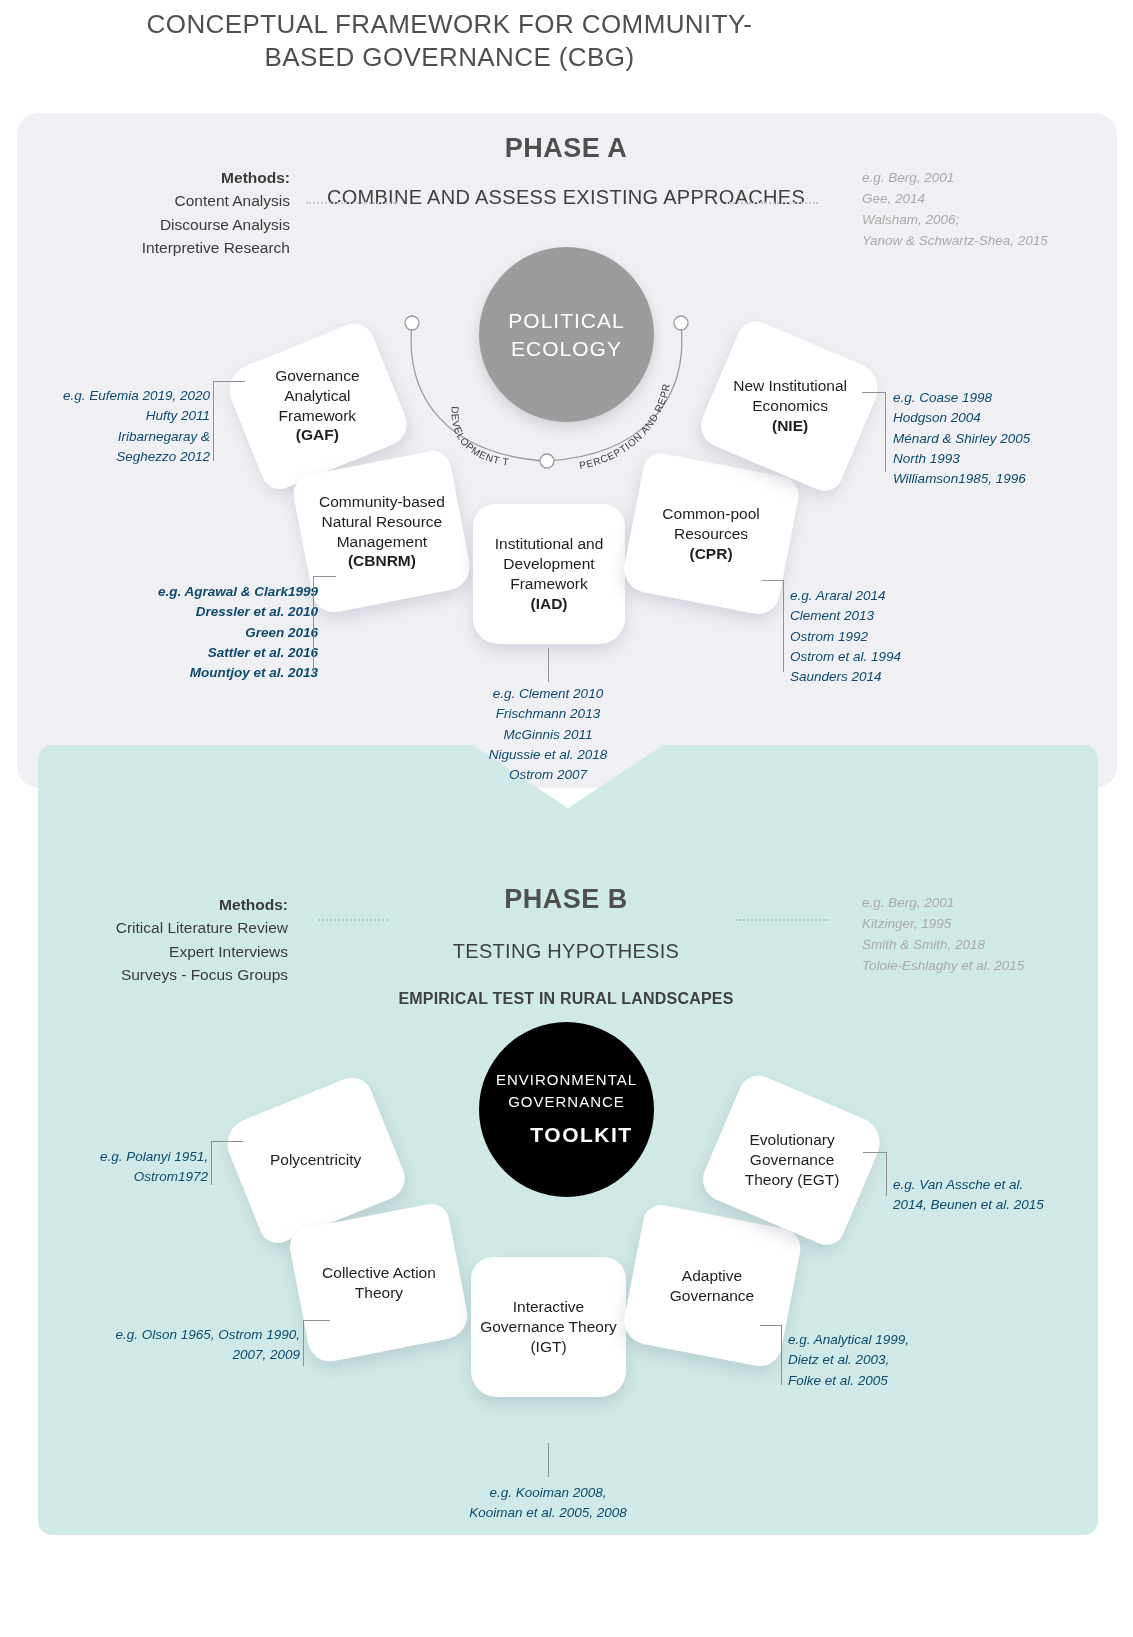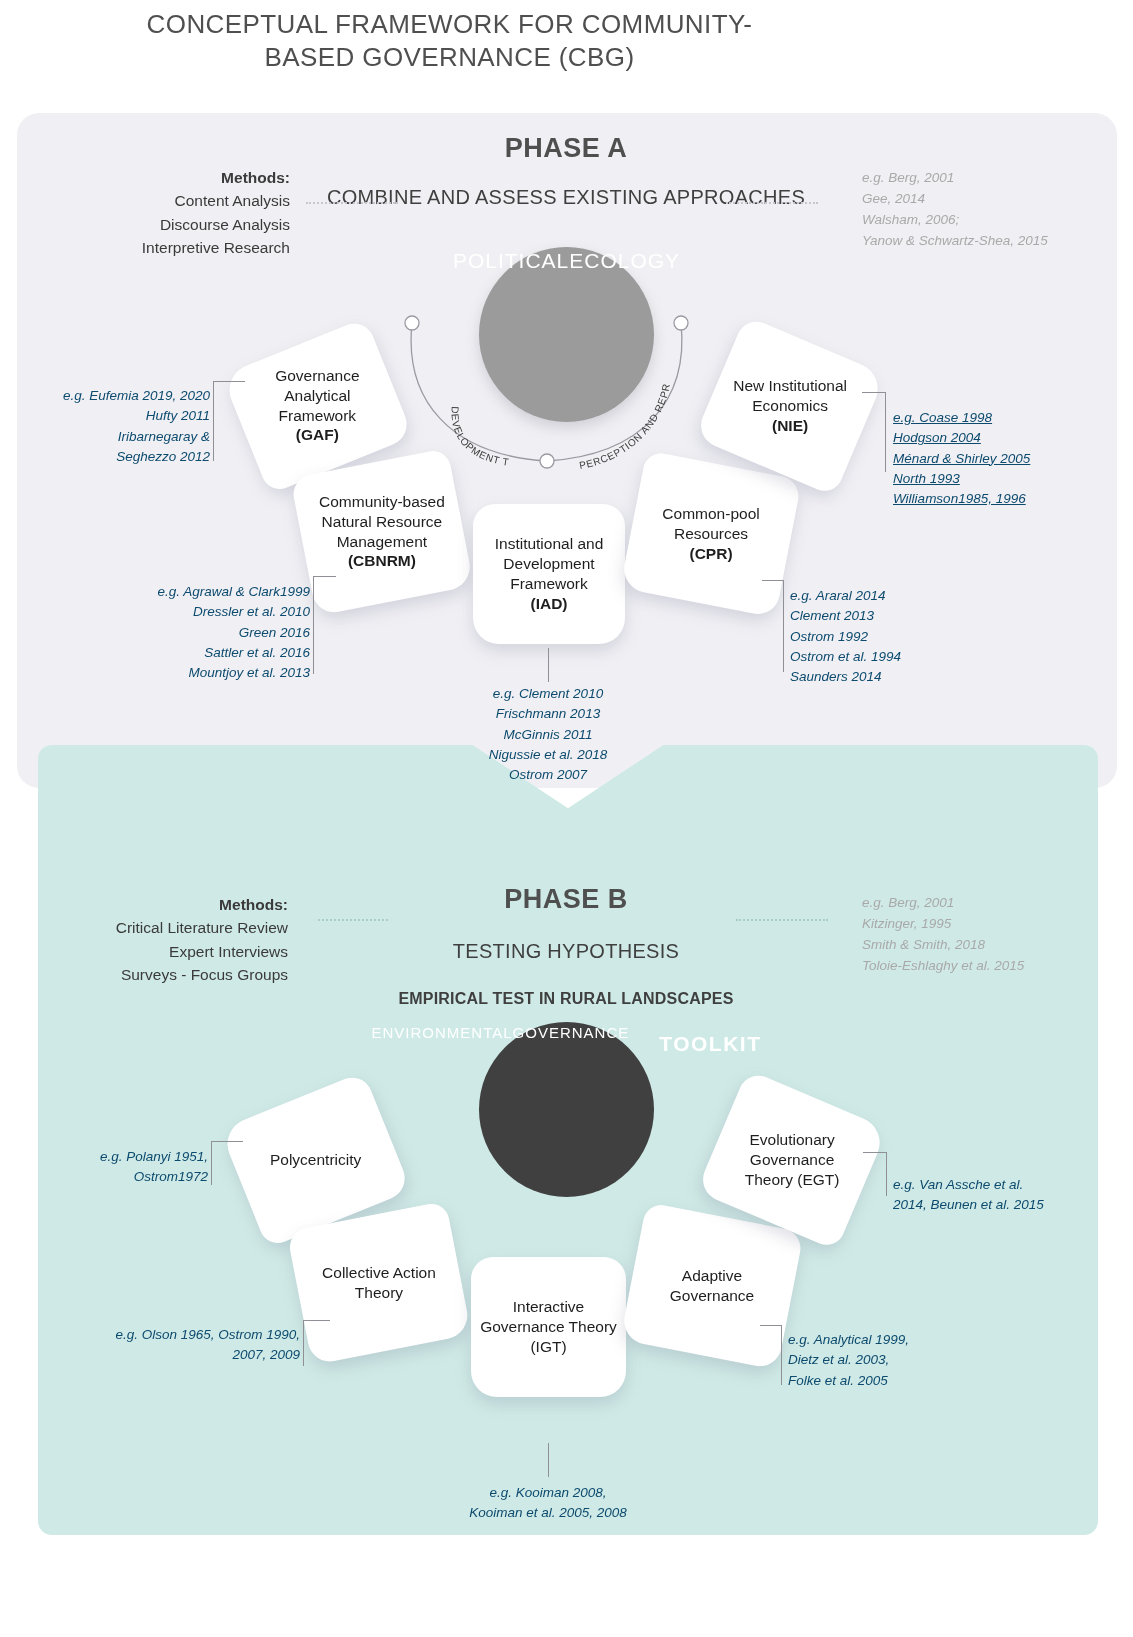--- a/index.html
+++ b/index.html
@@ -101,37 +101,39 @@
     height: 0;
     border-top: 2px dotted #c6c6cc;
   }
   .dotline.teal { border-top-color: #a9cdc9; }
 
   
   .core-circle {
     position: absolute;
     border-radius: 50%;
     display: flex;
+    flex-direction: column;
+    align-items: center;
     justify-content: center;
     color: #ffffff;
     text-align: center;
     letter-spacing: 1px;
   }
   .core-a {
     width: 175px; height: 175px;
     left: 479px; top: 247px;
     background: #9b9b9b;
     font-size: 21px;
     line-height: 1.3;
     box-shadow: 0 6px 14px rgba(90,90,110,0.22);
   }
   .core-b {
     width: 175px; height: 175px;
     left: 479px; top: 1022px;
-    background: #404040;
+    background: #000000;
     font-size: 15px;
     line-height: 1.45;
   }
   .core-b .toolkit {
     font-size: 21px;
     font-weight: bold;
     letter-spacing: 1.5px;
     margin-top: 7px;
     margin-left: 30px;
   }
@@ -304,21 +306,21 @@
 </div>
 
 <div class="cite right-al" style="left:30px; top:386px; width:180px;">
   <div>e.g. Eufemia 2019, 2020</div>
   <div>Hufty 2011</div>
   <div>Iribarnegaray &amp;</div>
   <div>Seghezzo 2012</div>
 </div>
 <div class="leader" style="left:213px; top:381px; width:32px; height:80px; border-left-width:1.2px; border-top-width:1.2px;"></div>
 
-<div class="cite right-al" style="left:140px; top:582px; width:170px;">
+<div class="cite right-al" style="left:148px; top:582px; width:170px;font-weight:bold;">
   <div>e.g. Agrawal &amp; Clark1999</div>
   <div>Dressler et al. 2010</div>
   <div>Green 2016</div>
   <div>Sattler et al. 2016</div>
   <div>Mountjoy et al. 2013</div>
 </div>
 <div class="leader" style="left:313px; top:576px; width:23px; height:98px; border-left-width:1.2px; border-top-width:1.2px;"></div>
 
 <div class="leader" style="left:548px; top:648px; width:0; height:34px; border-left-width:1.2px;"></div>
 <div class="cite ctr-al" style="left:433px; top:684px; width:230px;">
@@ -332,21 +334,21 @@
 <div class="leader" style="left:762px; top:580px; width:22px; height:92px; border-right-width:1.2px; border-top-width:1.2px;"></div>
 <div class="cite left-al" style="left:790px; top:586px; width:200px;">
   <div>e.g. Araral 2014</div>
   <div>Clement 2013</div>
   <div>Ostrom 1992</div>
   <div>Ostrom et al. 1994</div>
   <div>Saunders 2014</div>
 </div>
 
 <div class="leader" style="left:862px; top:392px; width:24px; height:80px; border-right-width:1.2px; border-top-width:1.2px;"></div>
-<div class="cite left-al" style="left:893px; top:408px; width:215px;text-decoration:underline;">
+<div class="cite left-al" style="left:893px; top:388px; width:215px;">
   <div>e.g. Coase 1998</div>
   <div>Hodgson 2004</div>
   <div>Ménard &amp; Shirley 2005</div>
   <div>North 1993</div>
   <div>Williamson1985, 1996</div>
 </div>
 
 <div class="phase-head" style="left:316px; top:884px; width:500px;">
   <div class="phase-title">PHASE B</div>
   <div class="phase-sub" style="margin-top:21px;">

